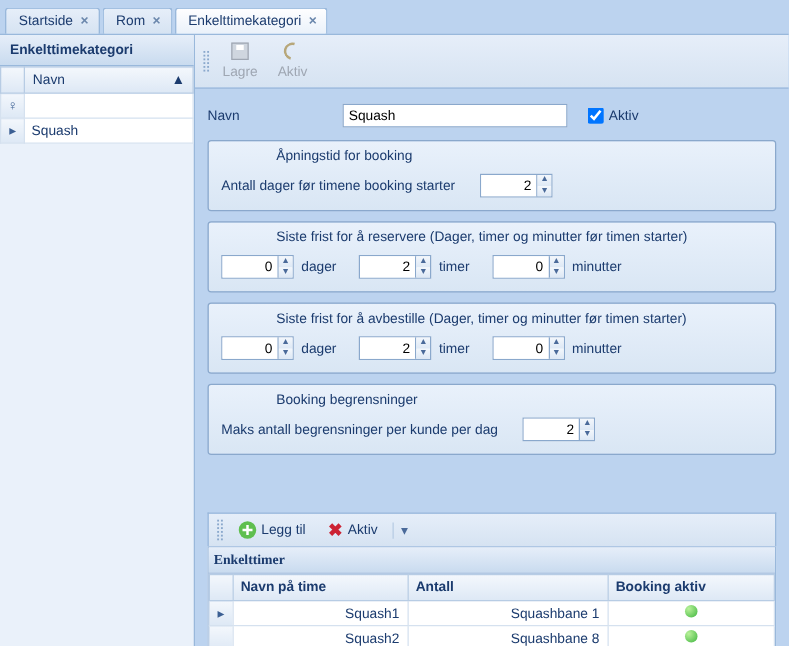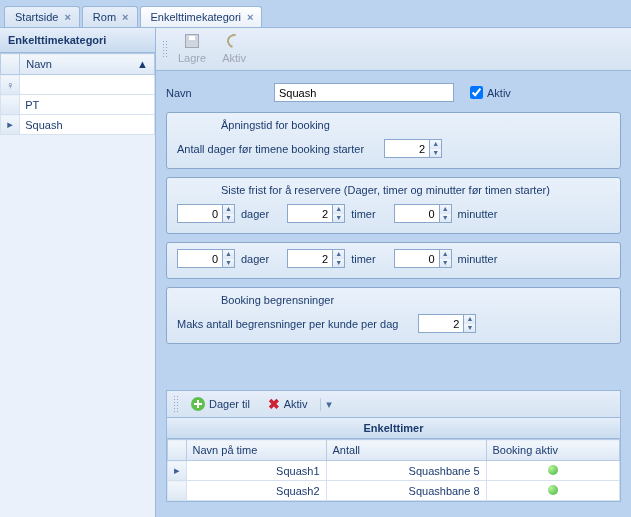--- a/index.html
+++ b/index.html
@@ -208,32 +208,32 @@
 .plus-ico::before, .plus-ico::after {
   content:""; position:absolute; background:#fff;
 }
 .plus-ico::before { left:6px; top:3px; width:2px; height:8px; }
 .plus-ico::after { left:3px; top:6px; width:8px; height:2px; }
 .x-ico { color:#c23; font-size:14px; font-weight:bold; line-height:14px; }
 .drop { width:14px; text-align:center; color:#4a6a9a; border-left:1px solid #b7cce4; padding-left:4px; cursor:pointer;}
 .grid-wrap { border:1px solid #99b8db; background:#fff; }
 .grid-title {
   background: linear-gradient(#e6eef9,#c9dbef);
-  text-align:center;
   font-weight:bold;
   padding:4px;
   border-bottom:1px solid #99b8db;
+  font-family:Liberation Serif, serif;
 }
 .dgrid { width:100%; border-collapse: collapse; }
 .dgrid th {
   background: linear-gradient(#f3f7fc,#dde8f5);
   border:1px solid #b7cce4;
   text-align:left;
   padding:4px 6px;
-  font-weight:normal;
+  font-weight:bold;
 }
 .dgrid td {
   border:1px solid #d5e1ef;
   padding:3px 6px;
   height:20px;
   text-align:right;
 }
 .dgrid .ind {
   width:14px;
   background: linear-gradient(#f3f7fc,#dde8f5);
@@ -274,24 +274,20 @@
         <th>
           <span>Navn</span>
           <span class="arrow">▲</span>
         </th>
       </tr>
       <tr class="filter-row">
         <td class="ind">♀</td>
         <td></td>
       </tr>
       <tr>
-        <td class="ind"></td>
-        <td>PT</td>
-      </tr>
-      <tr>
         <td class="ind">▸</td>
         <td>Squash</td>
       </tr>
     </tbody>
       </table>
   </div>
 
   <div class="content">
     <div class="toolbar">
       <div class="dotgrip"></div>
@@ -354,20 +350,21 @@
             <span class="arrows">
                 <span>▲</span>
                 <span>▼</span>
               </span>
           </span>
           <span class="ulabel">minutter</span>
         </div>
       </div>
 
       <div class="fieldset">
+        <div class="fs-title">Siste frist for å avbestille (Dager, timer og minutter før timen starter)</div>
         <div class="fs-row">
           <span class="spin">
             <input value="0" style="">
             <span class="arrows">
                 <span>▲</span>
                 <span>▼</span>
               </span>
           </span>
           <span class="ulabel">dager</span>
           <span class="spin">
@@ -401,21 +398,21 @@
                 <span>▼</span>
               </span>
           </span>
         </div>
       </div>
 
       <div class="sub-toolbar">
         <div class="dotgrip"></div>
         <div class="btn">
           <span class="plus-ico"></span>
-          <span>Dager til</span>
+          <span>Legg til</span>
         </div>
         <div class="btn">
           <span class="x-ico">✖</span>
           <span>Aktiv</span>
         </div>
         <div class="drop">▾</div>
       </div>
 
       <div class="grid-wrap">
         <div class="grid-title">Enkelttimer</div>
@@ -423,21 +420,21 @@
           <tbody>
               <tr>
             <th class="ind"></th>
             <th style="width:140px">Navn på time</th>
             <th style="width:160px">Antall</th>
             <th>Booking aktiv</th>
           </tr>
           <tr>
             <td class="ind">▸</td>
             <td>Squash1</td>
-            <td>Squashbane 5</td>
+            <td>Squashbane 1</td>
             <td style="text-align:center"><span class="dot-green"></span></td>
           </tr>
           <tr>
             <td class="ind"></td>
             <td>Squash2</td>
             <td>Squashbane 8</td>
             <td style="text-align:center"><span class="dot-green"></span></td>
           </tr>
         </tbody>
           </table>

